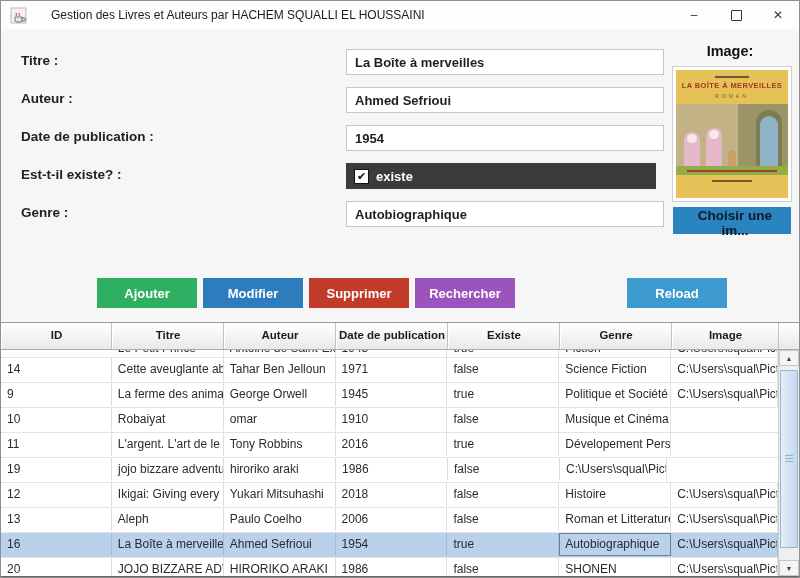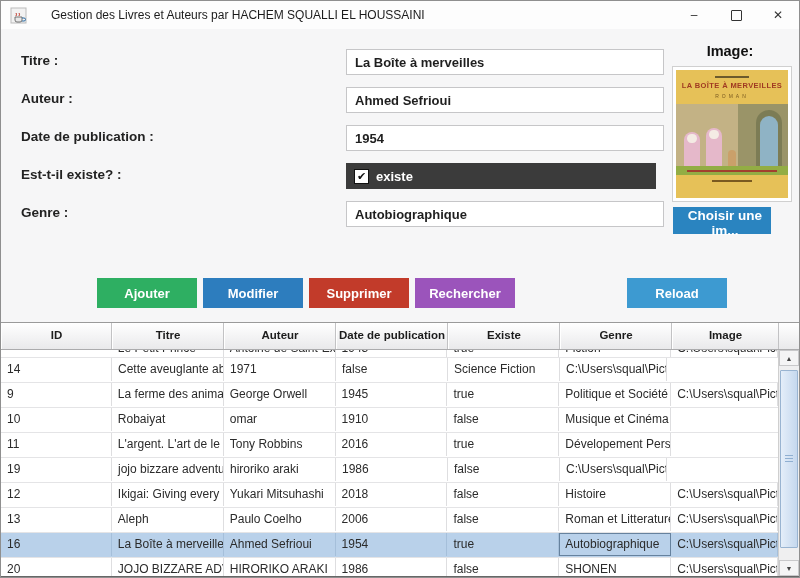--- a/index.html
+++ b/index.html
@@ -28,21 +28,21 @@
   .cover .arch{position:absolute;right:6px;top:6px;width:26px;height:56px;background:#7c7c55;border-radius:13px 13px 0 0;}
   .cover .door{position:absolute;right:10px;top:12px;width:18px;height:50px;background:#8fb3c5;border-radius:9px 9px 0 0;}
   .cover .fig{position:absolute;bottom:0;width:16px;height:34px;background:#e5b8ca;border-radius:8px 8px 0 0;}
   .cover .fig::before{content:"";position:absolute;top:2px;left:3px;right:3px;height:9px;background:#f4ebe4;border-radius:5px;}
   .cover .fig.f1{left:8px;}
   .cover .fig.f2{left:30px;height:38px;}
   .cover .child{position:absolute;bottom:0;left:52px;width:8px;height:16px;background:#caa06a;border-radius:4px 4px 0 0;}
   .cover .greenband{height:9px;background:#93ad44;margin-top:0;display:flex;align-items:center;}
   .cover .greenband i{display:block;height:2px;width:80%;margin:0 auto;background:#a2402e;}
   .cover .cov-foot{height:2px;width:40px;margin:5px auto 0;background:#7a5a20;}
-  .choose-btn{position:absolute;left:672px;top:178px;width:98px;height:27px;background:#2a84c0;border:none;color:#ffffff;font-weight:bold;font-size:13.5px;font-family:"Liberation Sans",sans-serif;cursor:pointer;padding-left:12px;}
+  .choose-btn{position:absolute;left:672px;top:178px;width:118px;height:27px;background:#2a84c0;border:none;color:#0f172a;font-weight:bold;font-size:13.5px;font-family:"Liberation Sans",sans-serif;cursor:pointer;padding-left:12px;}
   
   .actions{position:absolute;left:96px;top:249px;width:632px;display:flex;gap:6px;}
   .action-btn{flex:0 0 100px;height:30px;border:none;color:#fff;font-weight:bold;font-size:13px;font-family:"Liberation Sans",sans-serif;cursor:pointer;}
   
   .table-panel{position:absolute;left:0;right:0;top:293px;bottom:0;background:#fff;border-top:1px solid #9a9a9a;}
   .thead{display:flex;height:26px;background:linear-gradient(#ffffff,#e9e9eb);border-bottom:1px solid #ababad;}
   .th{box-sizing:border-box;height:26px;line-height:25px;text-align:center;font-size:11.5px;font-weight:bold;color:#1c1c1c;border-right:1px solid #c2c2c4;border-left:1px solid #fff;white-space:nowrap;overflow:hidden;}
   .corner{flex:1;background:linear-gradient(#ffffff,#e9e9eb);}
   .c0{width:111px;} .c1{width:112px;} .c2{width:112px;} .c3{width:112px;} .c4{width:112px;} .c5{width:112px;} .c6{width:107px;}
   .tbody-wrap{display:flex;height:226px;}
@@ -153,20 +153,21 @@
                 <div class="cell c3">1943</div>
                 <div class="cell c4">true</div>
                 <div class="cell c5 genre">Fiction</div>
                 <div class="cell c6">C:\Users\squal\Picture...</div>
               </div>
             </div>
             <div class="row">
               <div class="row-inner">
                 <div class="cell c0">14</div>
                 <div class="cell c1">Cette aveuglante absen...</div>
+                <div class="cell c2">Tahar Ben Jelloun</div>
                 <div class="cell c3">1971</div>
                 <div class="cell c4">false</div>
                 <div class="cell c5 genre">Science Fiction</div>
                 <div class="cell c6">C:\Users\squal\Picture...</div>
               </div>
             </div>
             <div class="row">
               <div class="row-inner">
                 <div class="cell c0">9</div>
                 <div class="cell c1">La ferme des animaux</div>

